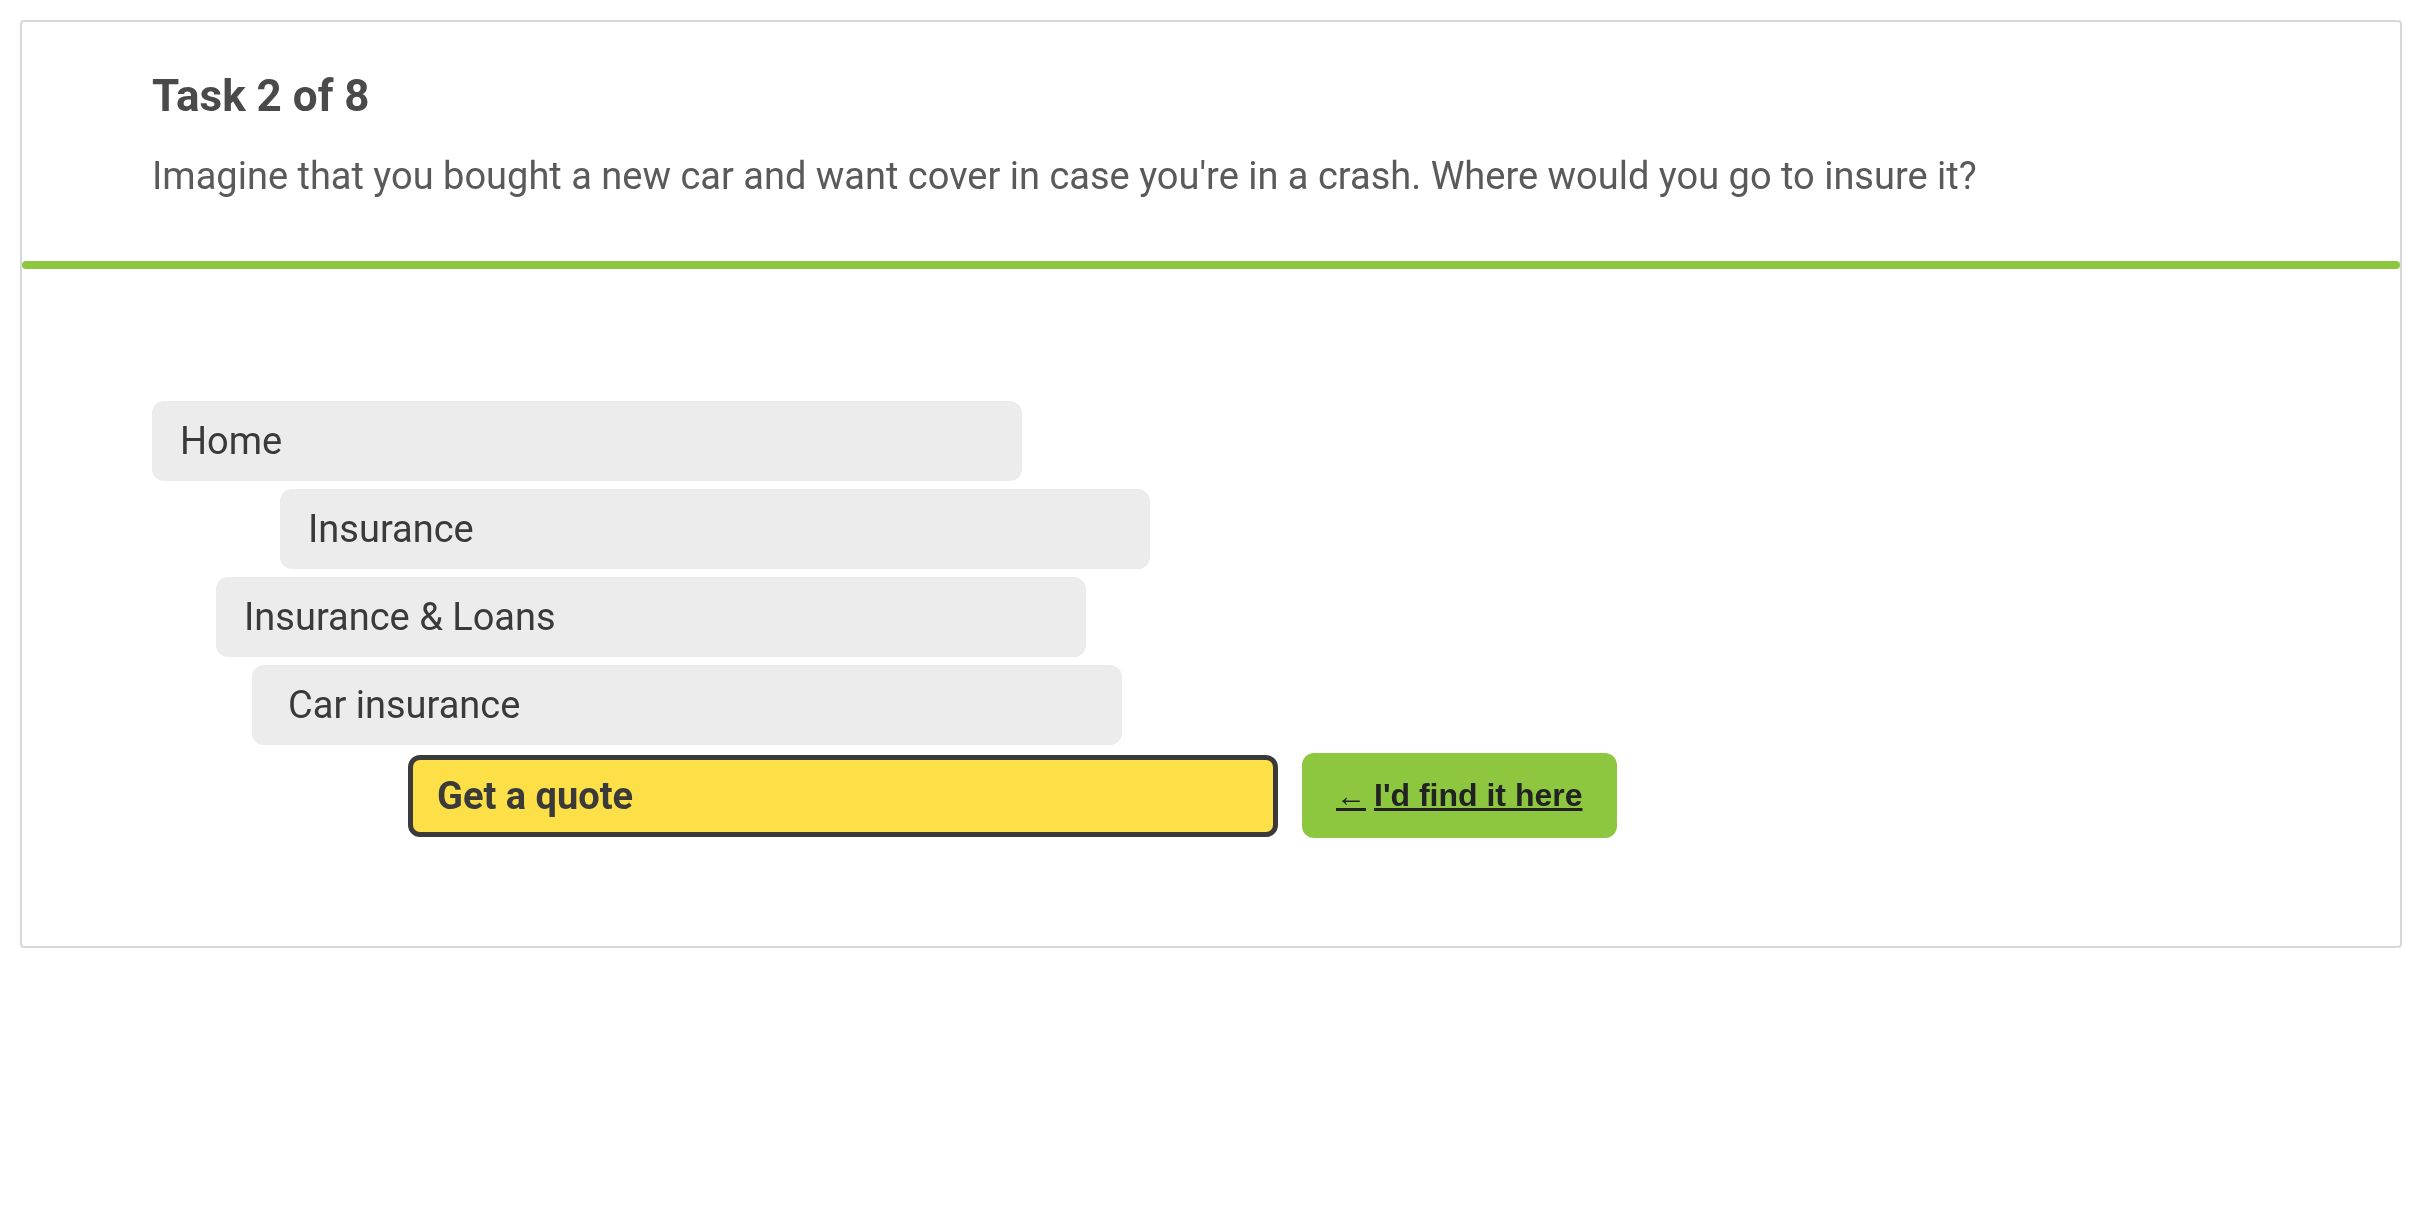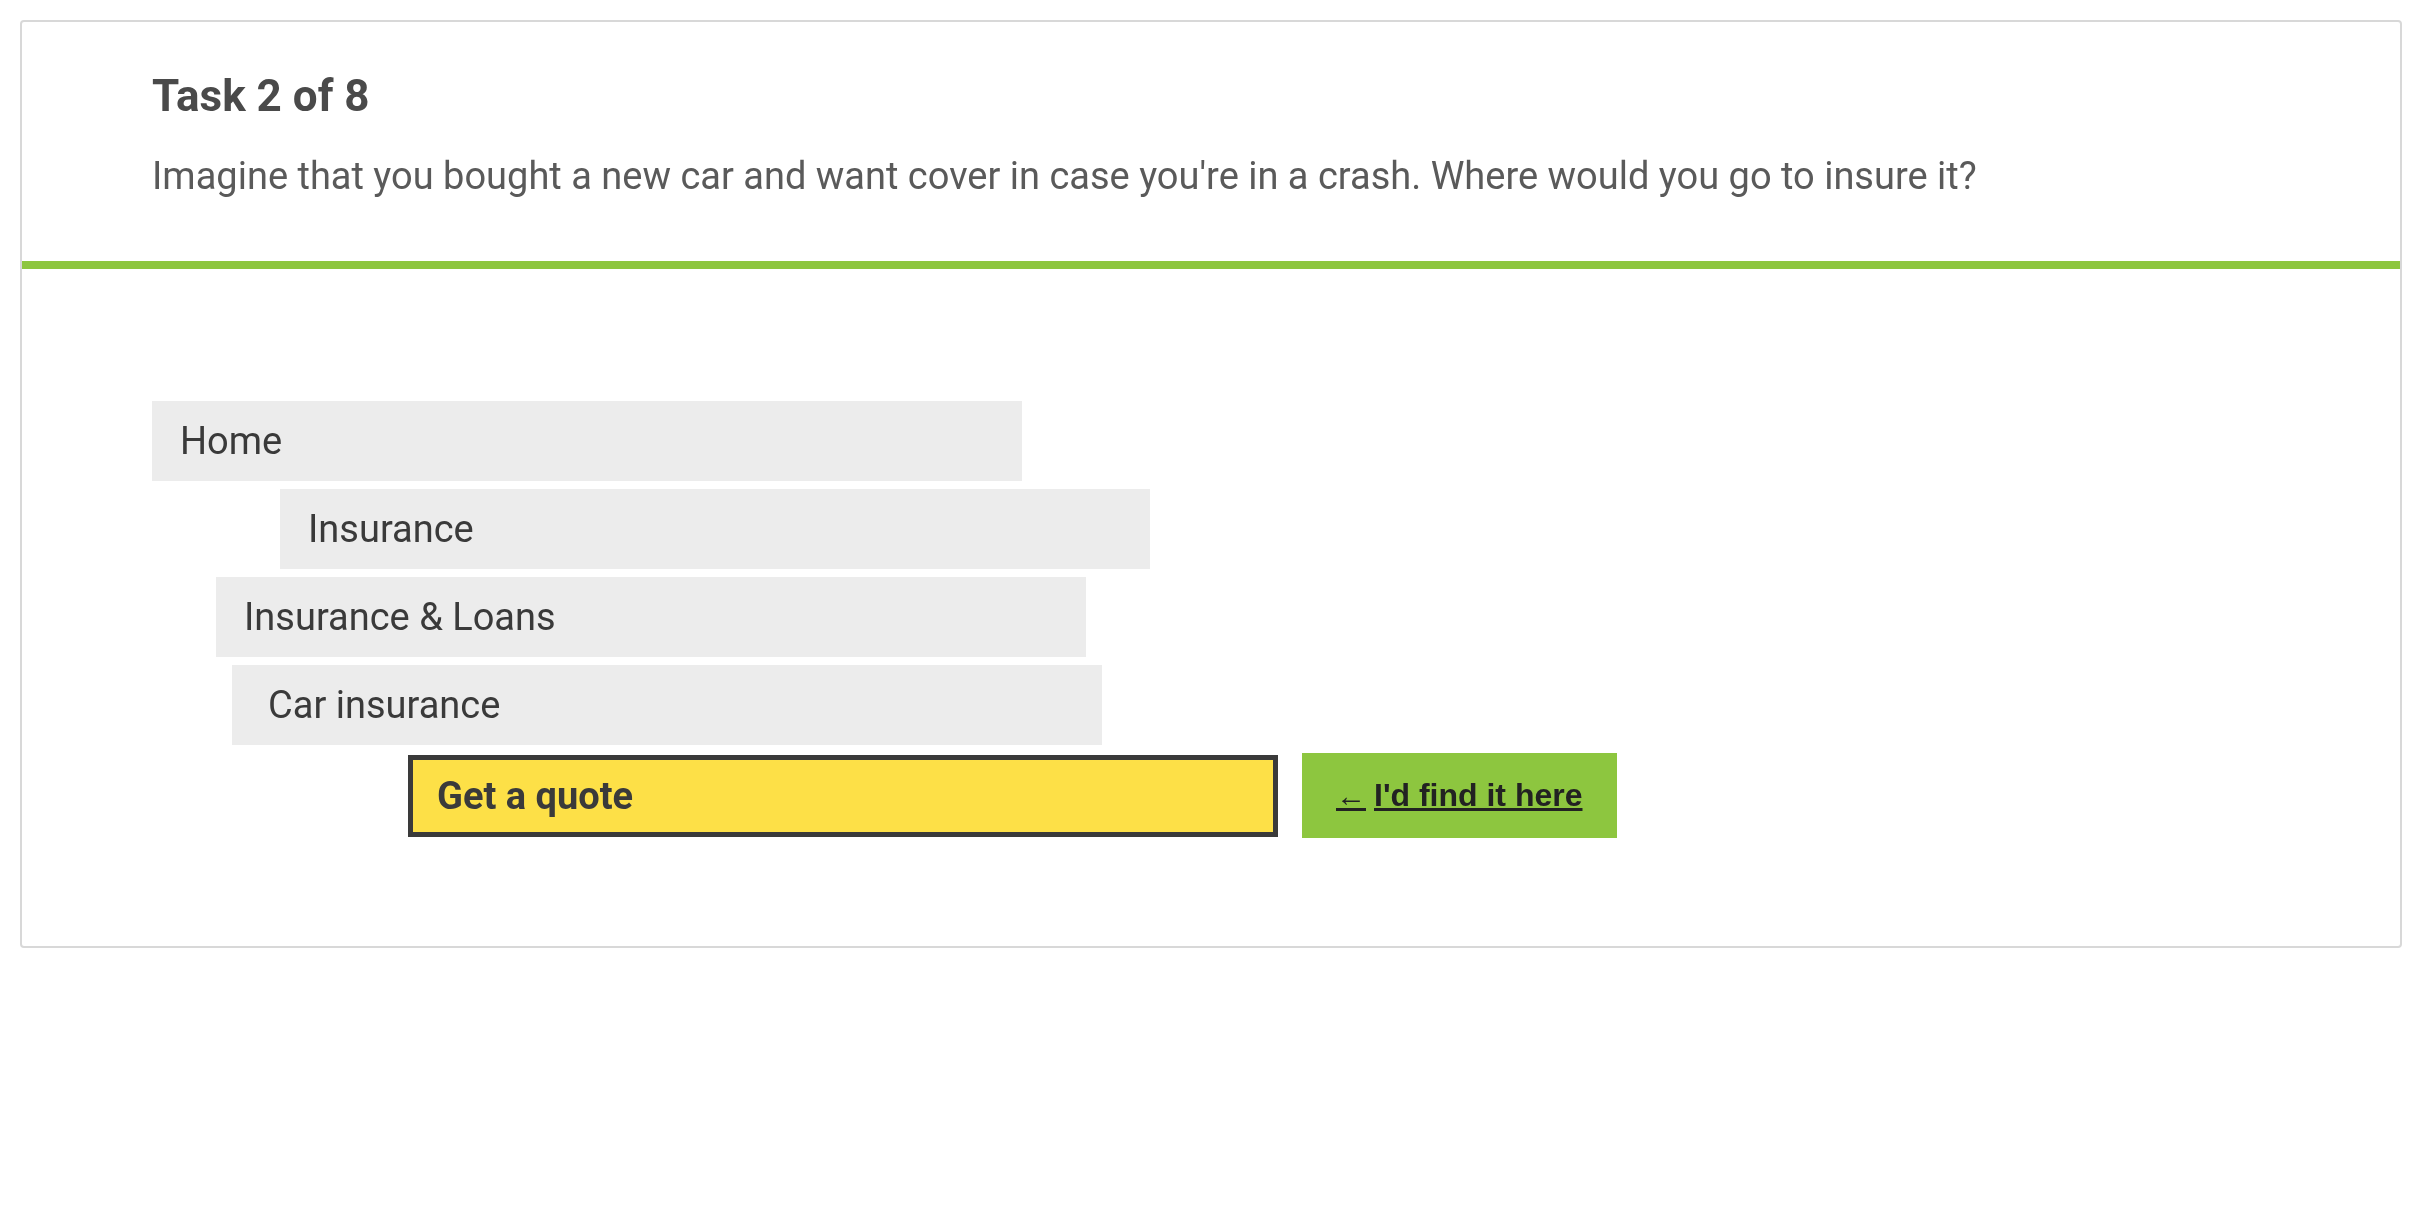--- a/index.html
+++ b/index.html
@@ -1,18 +1,19 @@
 <!DOCTYPE html>
 <html><head>
   <meta charset="utf-8">
   <style>
     * {
       box-sizing: border-box;
       margin: 0;
       padding: 0;
+      border-radius: 12px;
     }
     body {
       font-family: -apple-system, BlinkMacSystemFont, "Segoe UI", Roboto, "Helvetica Neue", Arial, sans-serif;
       background: #ffffff;
       padding: 20px;
     }
     .container {
       border: 2px solid #d8d8d8;
       border-radius: 4px;
       background: #ffffff;
@@ -58,21 +59,21 @@
     }
     .tree-item.selected {
       background: #fde047;
       border: 5px solid #3a3a3a;
       font-weight: 700;
       padding: 14px 24px;
     }
     .indent-0 { margin-left: 0; margin-top: 44px; }
     .indent-1 { margin-left: 64px; }
     .indent-2 { margin-left: 128px; }
-    .indent-3 { margin-left: 80px; padding-left: 36px; }
+    .indent-3 { margin-left: 100px; padding-left: 36px; }
     .indent-4 { margin-left: 256px; }
     .find-here-btn {
       background: #8dc63f;
       color: #222;
       font-size: 32px;
       font-weight: 700;
       text-decoration: underline;
       padding: 24px 34px;
       margin-left: 24px;
       border: none;

